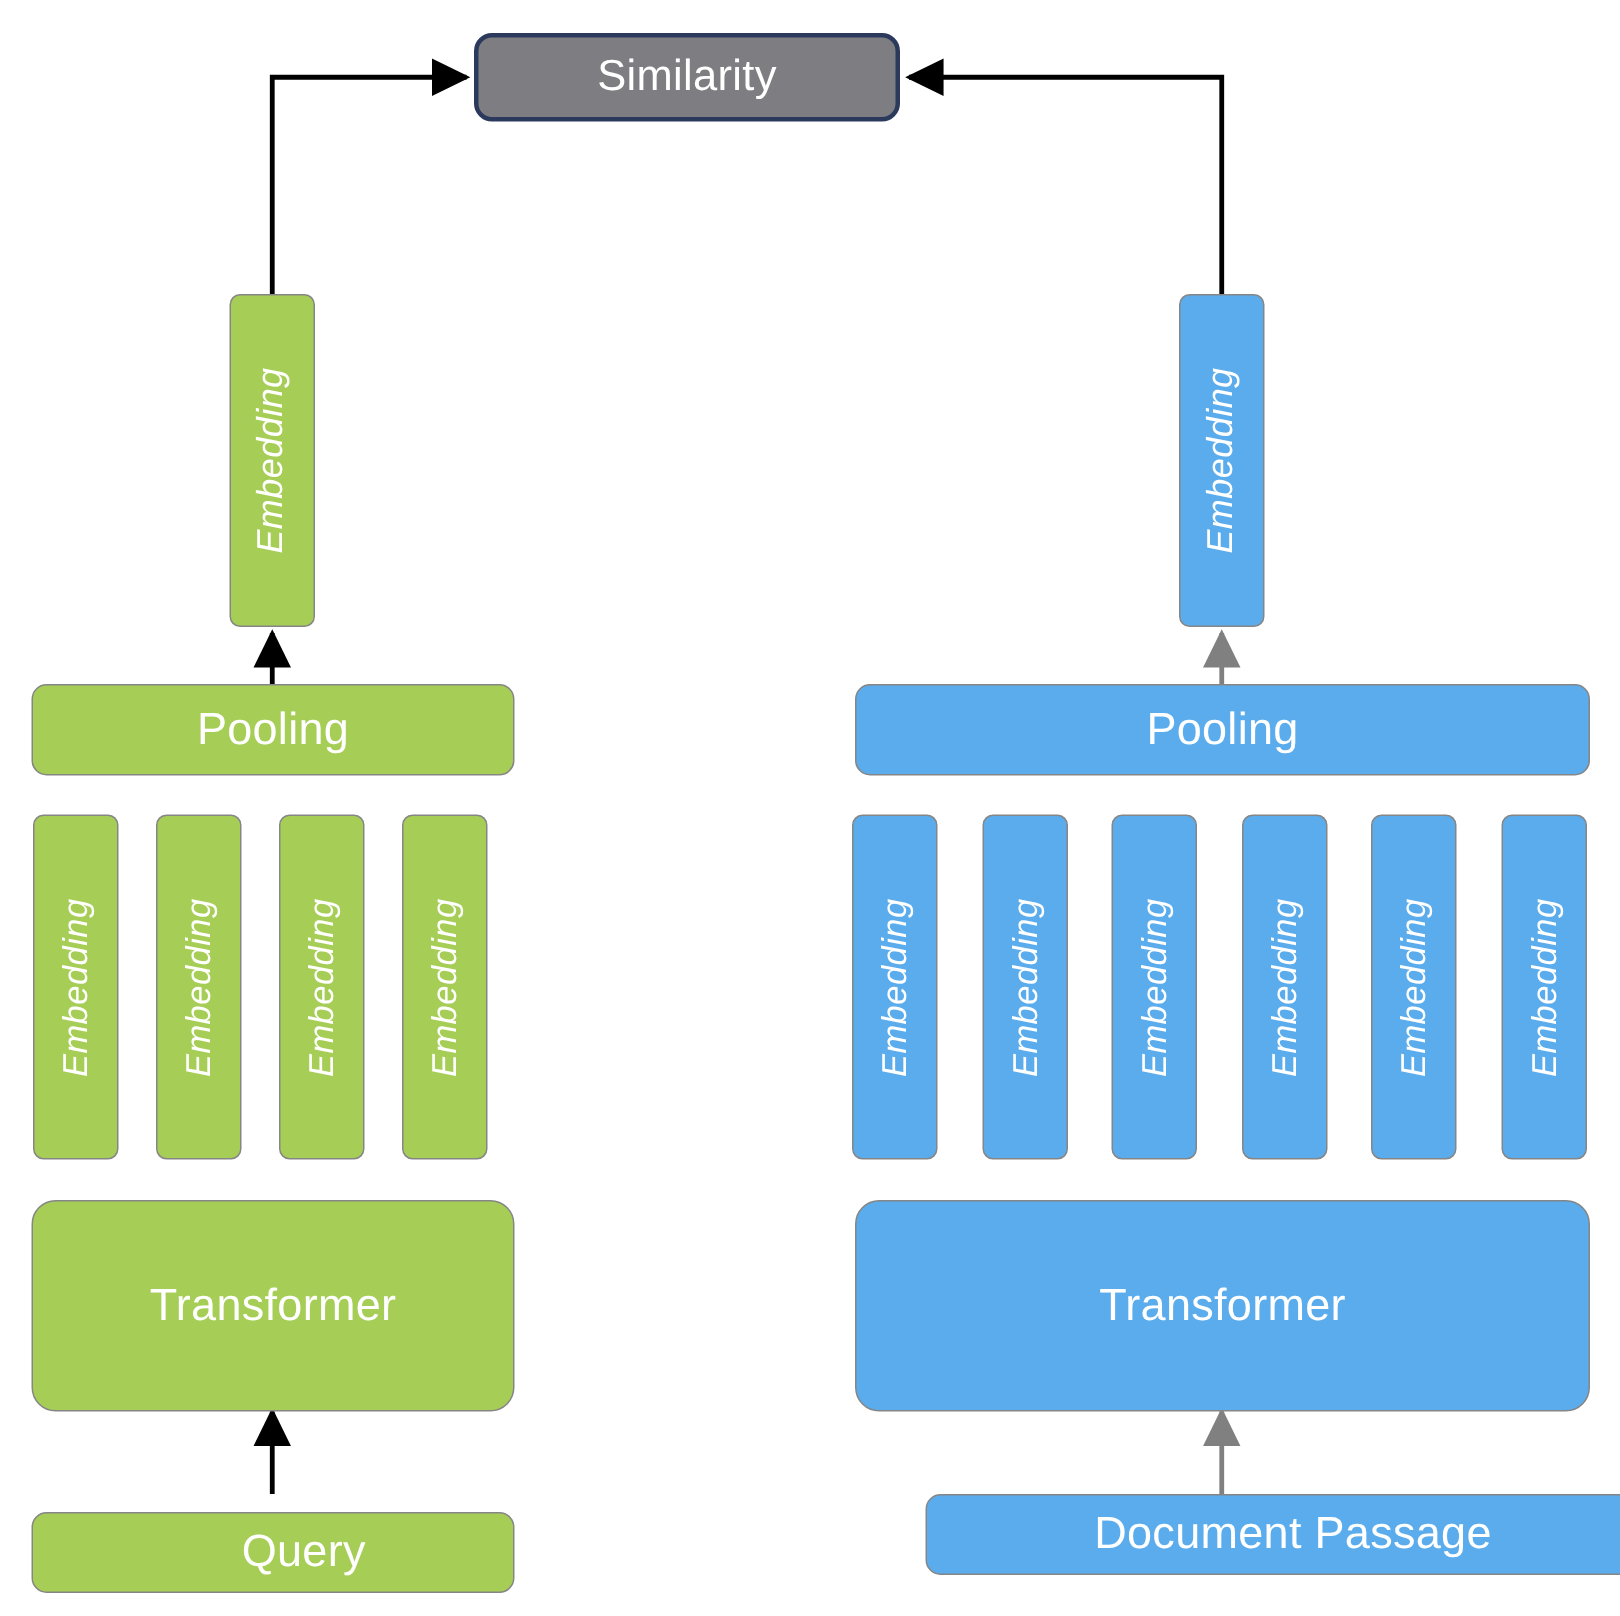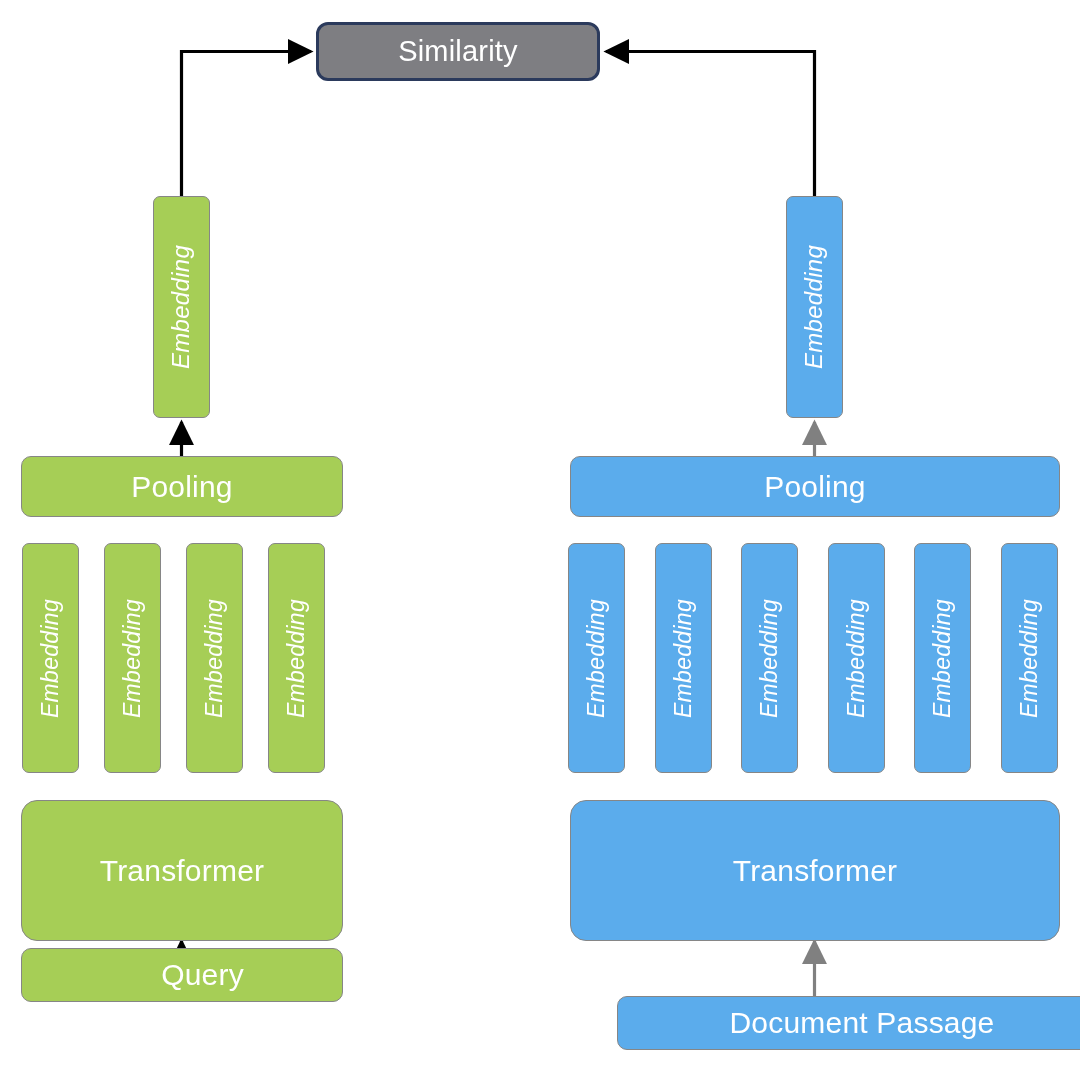--- a/index.html
+++ b/index.html
@@ -120,21 +120,21 @@
     <span class="bar-text">Embedding</span>
   </div>
   <div class="node green bar small" style="left:268px; top:543px; width:57px; height:230px;">
     <span class="bar-text">Embedding</span>
   </div>
 
   <div class="node green label-big" style="left:21px; top:800px; width:322px; height:141px; border-radius:16px;">
     <span>Transformer</span>
   </div>
 
-  <div class="node green label-big" style="left:21px; top:948px; width:322px; height:54px;padding-left:41px;">
+  <div class="node green label-big" style="left:21px; top:1008px; width:322px; height:54px;padding-left:41px;">
     <span>Query</span>
   </div>
 
   <div class="node blue bar" style="left:786px; top:196px; width:57px; height:222px;">
     <span class="bar-text">Embedding</span>
   </div>
 
   <div class="node blue label-big" style="left:570px; top:456px; width:490px; height:61px;">
     <span>Pooling</span>
   </div>

